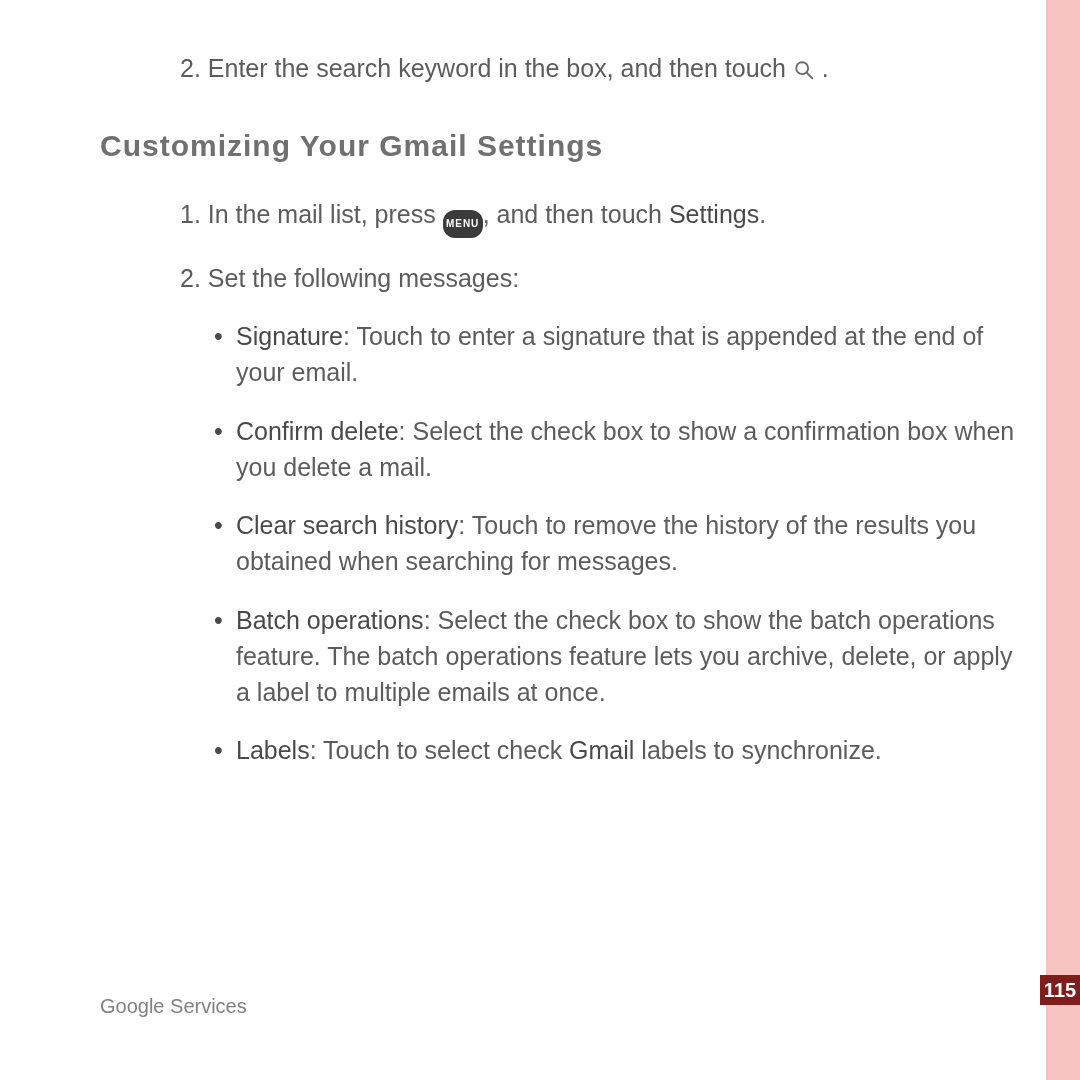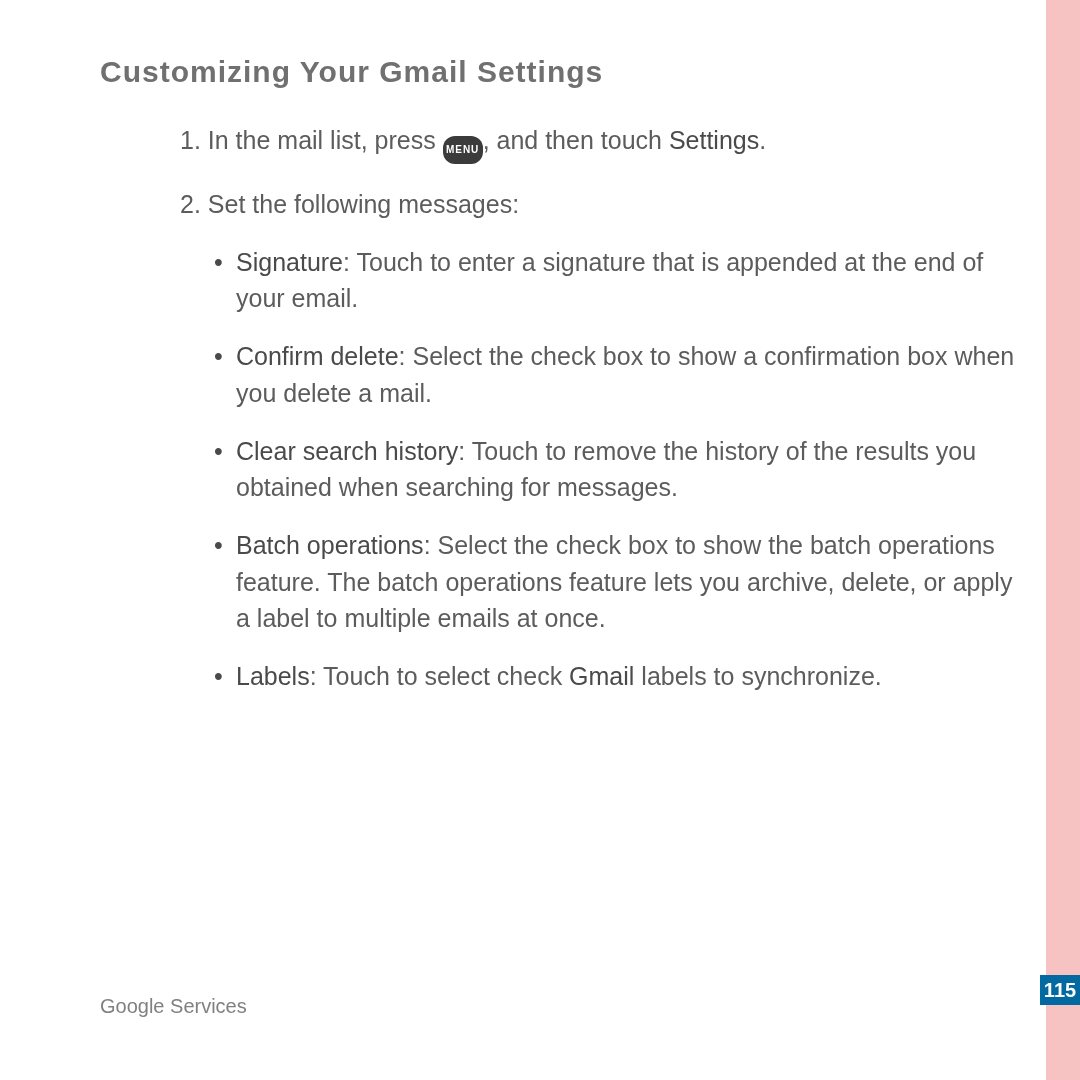--- a/index.html
+++ b/index.html
@@ -22,21 +22,21 @@
     height: 100%;
     background: #f6c2c2;
   }
 
   .page-tab {
     position: absolute;
     right: 0;
     bottom: 75px;
     width: 40px;
     height: 30px;
-    background: #0369a1;
+    background: #7f1d1d;
     color: #ffffff;
     font-weight: bold;
     font-size: 20px;
     line-height: 30px;
     text-align: center;
   }
 
   .content {
     position: absolute;
     left: 100px;
@@ -114,20 +114,31 @@
   strong { color: #4a4a4a; font-weight: normal; }
 </style>
 </head>
 <body>
 
 <div class="side-bar"></div>
 <div class="page-tab">115</div>
 
 <div class="content">
 
+  <div class="intro-line">
+    <span>2.</span>
+    <span>Enter the search keyword in the box, and then touch </span>
+    <span class="search-icon">
+      <svg width="22" height="22" viewBox="0 0 24 24">
+        <circle cx="10" cy="10" r="6.5" stroke="#6a6a6a" stroke-width="2" fill="none"></circle>
+        <line x1="15" y1="15" x2="21" y2="21" stroke="#6a6a6a" stroke-width="2" stroke-linecap="round"></line>
+      </svg>
+    </span>
+    <span>.</span>
+  </div>
 
   <h2 class="section-heading">Customizing  Your  Gmail  Settings</h2>
 
   <div class="step-line">
     <span>1.</span>
     <span>In the mail list, press </span>
     <span class="menu-icon">MENU</span><span>, and then touch </span><strong>Settings</strong><span>.</span>
   </div>
 
   <div class="step-line">

